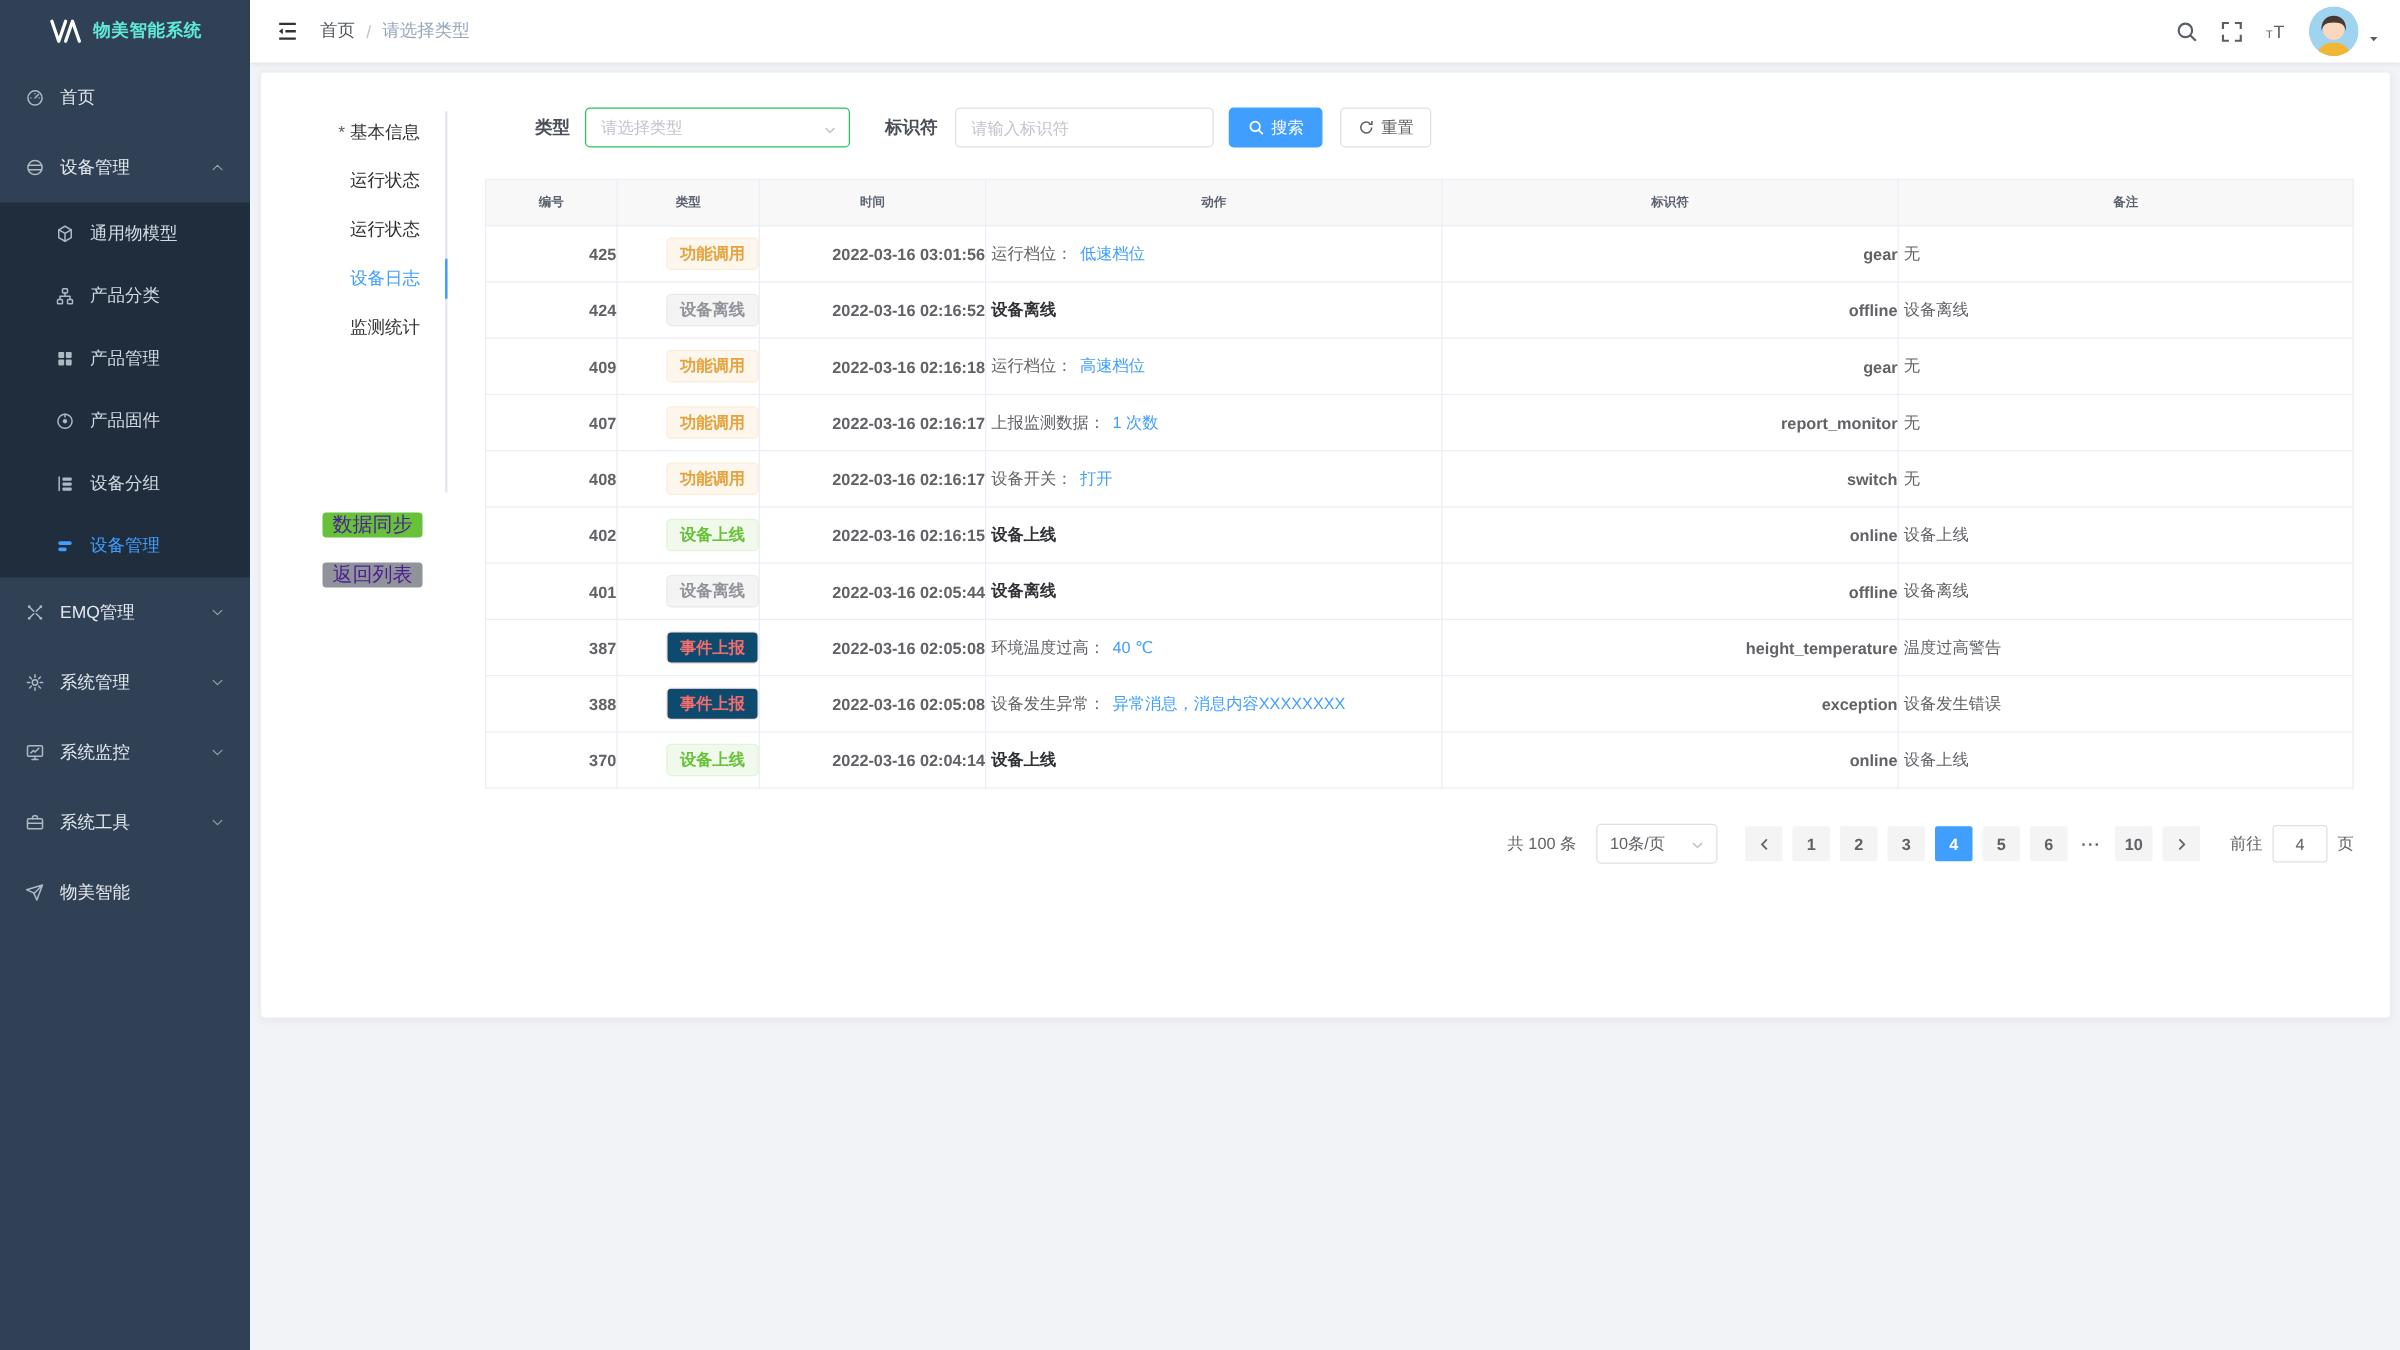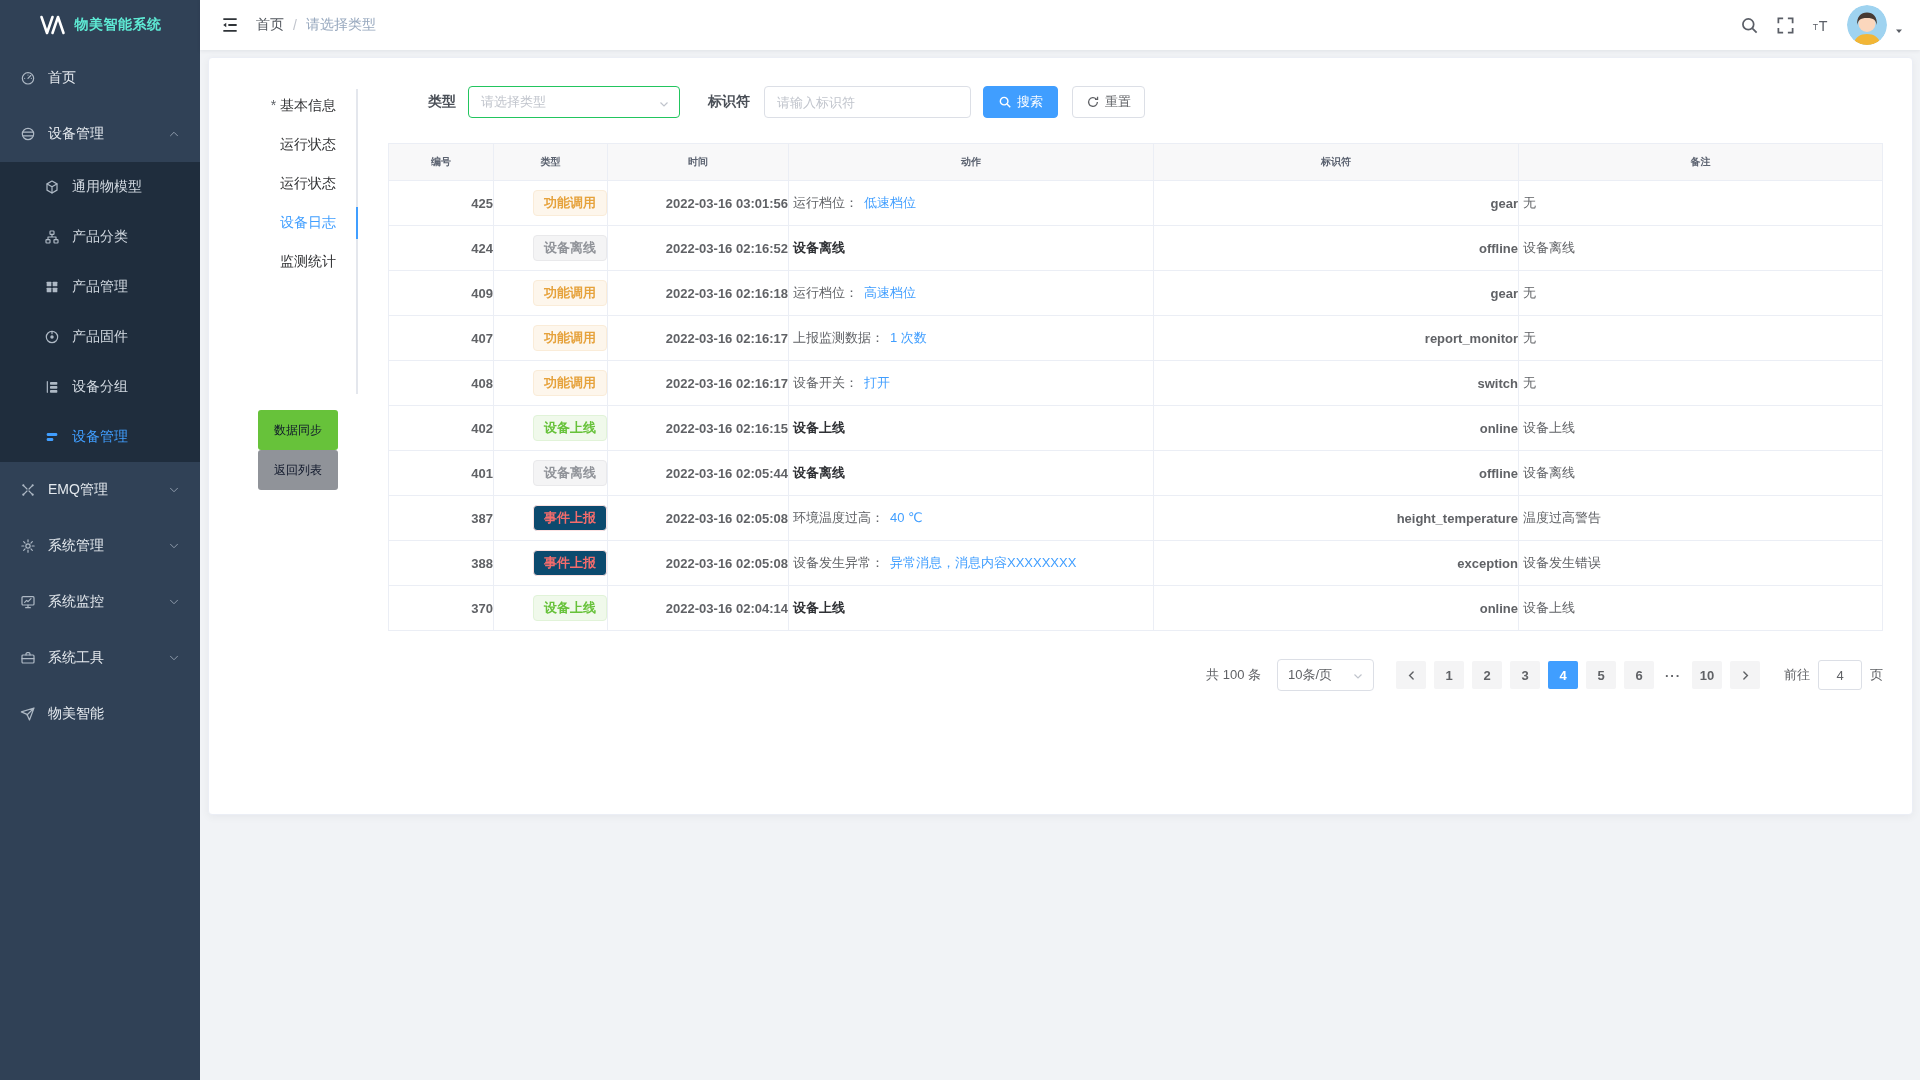--- a/index.html
+++ b/index.html
@@ -44,21 +44,21 @@
   .card { position:absolute; left:8px; top:7px; width:1705px; height:758px; background:#fff; border:1px solid #ebeef5; border-radius:4px; box-shadow:0 2px 8px rgba(0,21,41,.05); }
 
   
   .side-tabs { position:absolute; left:0; top:28px; width:147px; }
   .tab-item { height:39px; line-height:39px; text-align:right; padding-right:20px; color:#303133; font-size:14px; cursor:pointer; white-space:nowrap; }
   .tab-item.active { color:#409eff; }
   .tab-item .req { color:#5d6167; }
   .tabs-rail { position:absolute; left:147px; top:31px; width:2px; height:305px; background:#e4e7ed; }
   .active-bar { position:absolute; left:147px; top:149px; width:2px; height:32px; background:#409eff; z-index:1; }
 
-  .btn { position:absolute; left:49px; width:80px; height:40px; border:none; border-radius:3px; color:#0f172a; font-size:12px; cursor:pointer; font-family:inherit; }
+  .btn { position:absolute; left:49px; width:80px; height:20px; border:none; border-radius:3px; color:#4c1d95; font-size:16px; cursor:pointer; font-family:inherit; }
   .btn-green { top:352px; background:#67c23a; }
   .btn-gray  { top:392px; background:#909399; }
 
   
   .pane { position:absolute; left:179px; top:28px; width:1495px; }
   .filter-row { display:flex; align-items:center; height:32px; }
   .f-label { font-weight:700; color:#4a4f57; font-size:14px; }
   .lbl-type { margin-left:40px; }
   .select-box { position:relative; margin-left:12px; width:212px; height:32px; border:1px solid #22c55e; border-radius:4px; background:#fff; display:flex; align-items:center; padding:0 28px 0 12px; cursor:pointer; }
   .placeholder { color:#c0c4cc; font-size:13px; }

